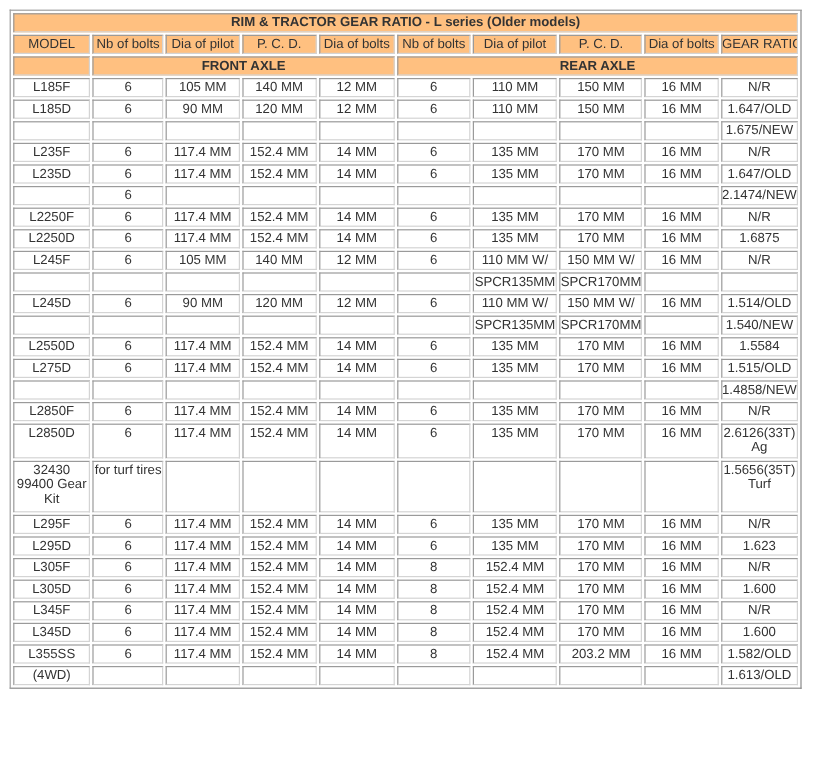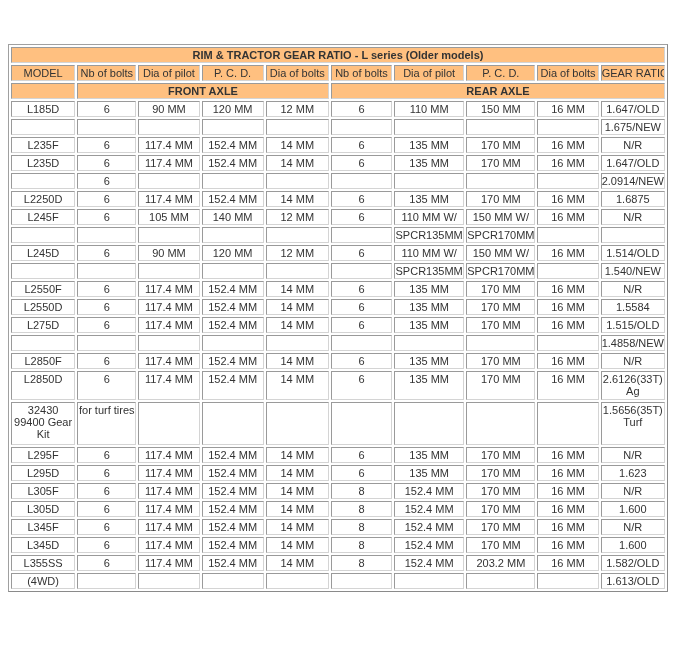--- a/index.html
+++ b/index.html
@@ -1,17 +1,17 @@
 <!DOCTYPE html>
 <html><head>
 <meta charset="utf-8">
 <style>
   html, body { margin: 0; padding: 0; background: #ffffff; }
   body { width: 691px; height: 645px; position: relative; overflow: hidden; }
-  .wrap { position: absolute; left: 8px; top: 8px; margin-top: 36px; }
+  .wrap { position: absolute; left: 8px; top: 8px; }
   table.gear {
     border-collapse: separate;
     border-spacing: 2px;
     border: 1px solid #a0a0a0;
     border-right-color: #8a8a8a;
     border-bottom-color: #8a8a8a;
     background: #ffffff;
     width: 660px;
     table-layout: fixed;
   }
@@ -88,20 +88,32 @@
         <td class="colhead">Dia of pilot</td>
         <td class="colhead">P. C. D.</td>
         <td class="colhead">Dia of bolts</td>
         <td class="colhead">GEAR RATIO</td>
       </tr>
       <tr class="hdr">
         <td class="axle"></td>
         <td colspan="4" class="axle">FRONT AXLE</td>
         <td colspan="5" class="axle">REAR AXLE</td>
       </tr>
+    <tr>
+          <td class="wrapcell">L185F</td>
+          <td>6</td>
+          <td>105 MM</td>
+          <td>140 MM</td>
+          <td>12 MM</td>
+          <td>6</td>
+          <td>110 MM</td>
+          <td>150 MM</td>
+          <td>16 MM</td>
+          <td class="wrapcell">N/R</td>
+        </tr>
         <tr>
           <td class="wrapcell">L185D</td>
           <td>6</td>
           <td>90 MM</td>
           <td>120 MM</td>
           <td>12 MM</td>
           <td>6</td>
           <td>110 MM</td>
           <td>150 MM</td>
           <td>16 MM</td>
@@ -146,21 +158,33 @@
         <tr>
           <td class="wrapcell"></td>
           <td>6</td>
           <td></td>
           <td></td>
           <td></td>
           <td></td>
           <td></td>
           <td></td>
           <td></td>
-          <td class="wrapcell">2.0914/NEW</td>
+          <td class="wrapcell">2.1474/NEW</td>
+        </tr>
+        <tr>
+          <td class="wrapcell">L2250F</td>
+          <td>6</td>
+          <td>117.4 MM</td>
+          <td>152.4 MM</td>
+          <td>14 MM</td>
+          <td>6</td>
+          <td>135 MM</td>
+          <td>170 MM</td>
+          <td>16 MM</td>
+          <td class="wrapcell">N/R</td>
         </tr>
         <tr>
           <td class="wrapcell">L2250D</td>
           <td>6</td>
           <td>117.4 MM</td>
           <td>152.4 MM</td>
           <td>14 MM</td>
           <td>6</td>
           <td>135 MM</td>
           <td>170 MM</td>
@@ -207,32 +231,20 @@
           <td class="wrapcell"></td>
           <td></td>
           <td></td>
           <td></td>
           <td></td>
           <td></td>
           <td>SPCR135MM</td>
           <td>SPCR170MM</td>
           <td></td>
           <td class="wrapcell">1.540/NEW</td>
-        </tr>
-        <tr>
-          <td class="wrapcell">L2550F</td>
-          <td>6</td>
-          <td>117.4 MM</td>
-          <td>152.4 MM</td>
-          <td>14 MM</td>
-          <td>6</td>
-          <td>135 MM</td>
-          <td>170 MM</td>
-          <td>16 MM</td>
-          <td class="wrapcell">N/R</td>
         </tr>
         <tr>
           <td class="wrapcell">L2550D</td>
           <td>6</td>
           <td>117.4 MM</td>
           <td>152.4 MM</td>
           <td>14 MM</td>
           <td>6</td>
           <td>135 MM</td>
           <td>170 MM</td>

